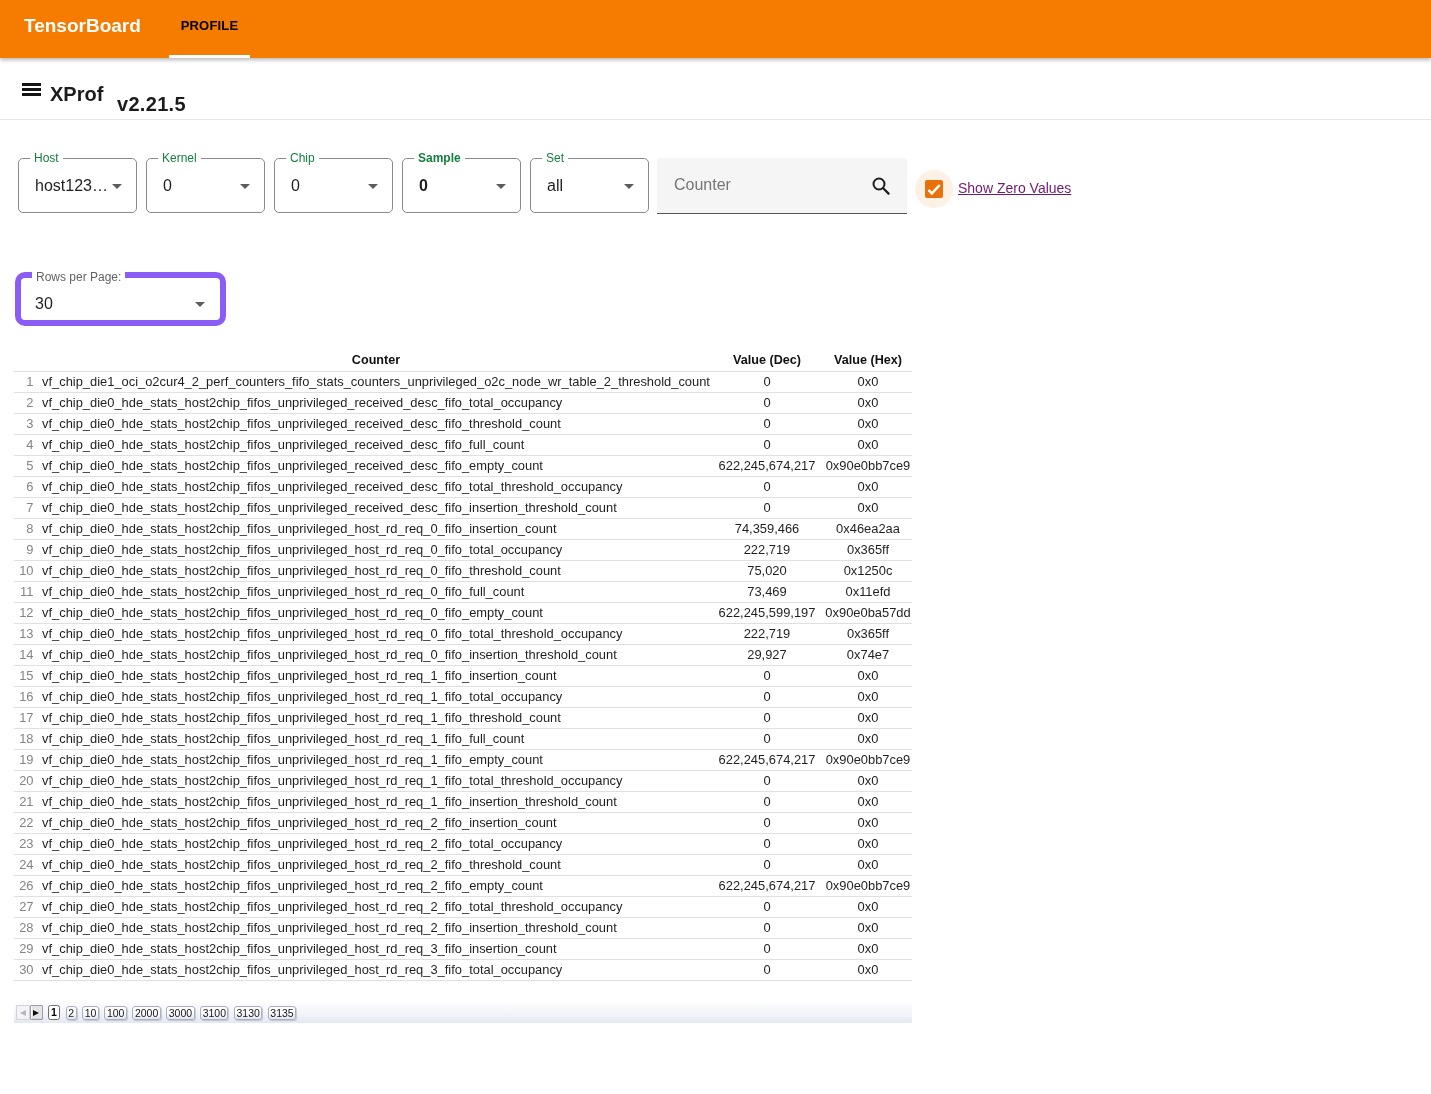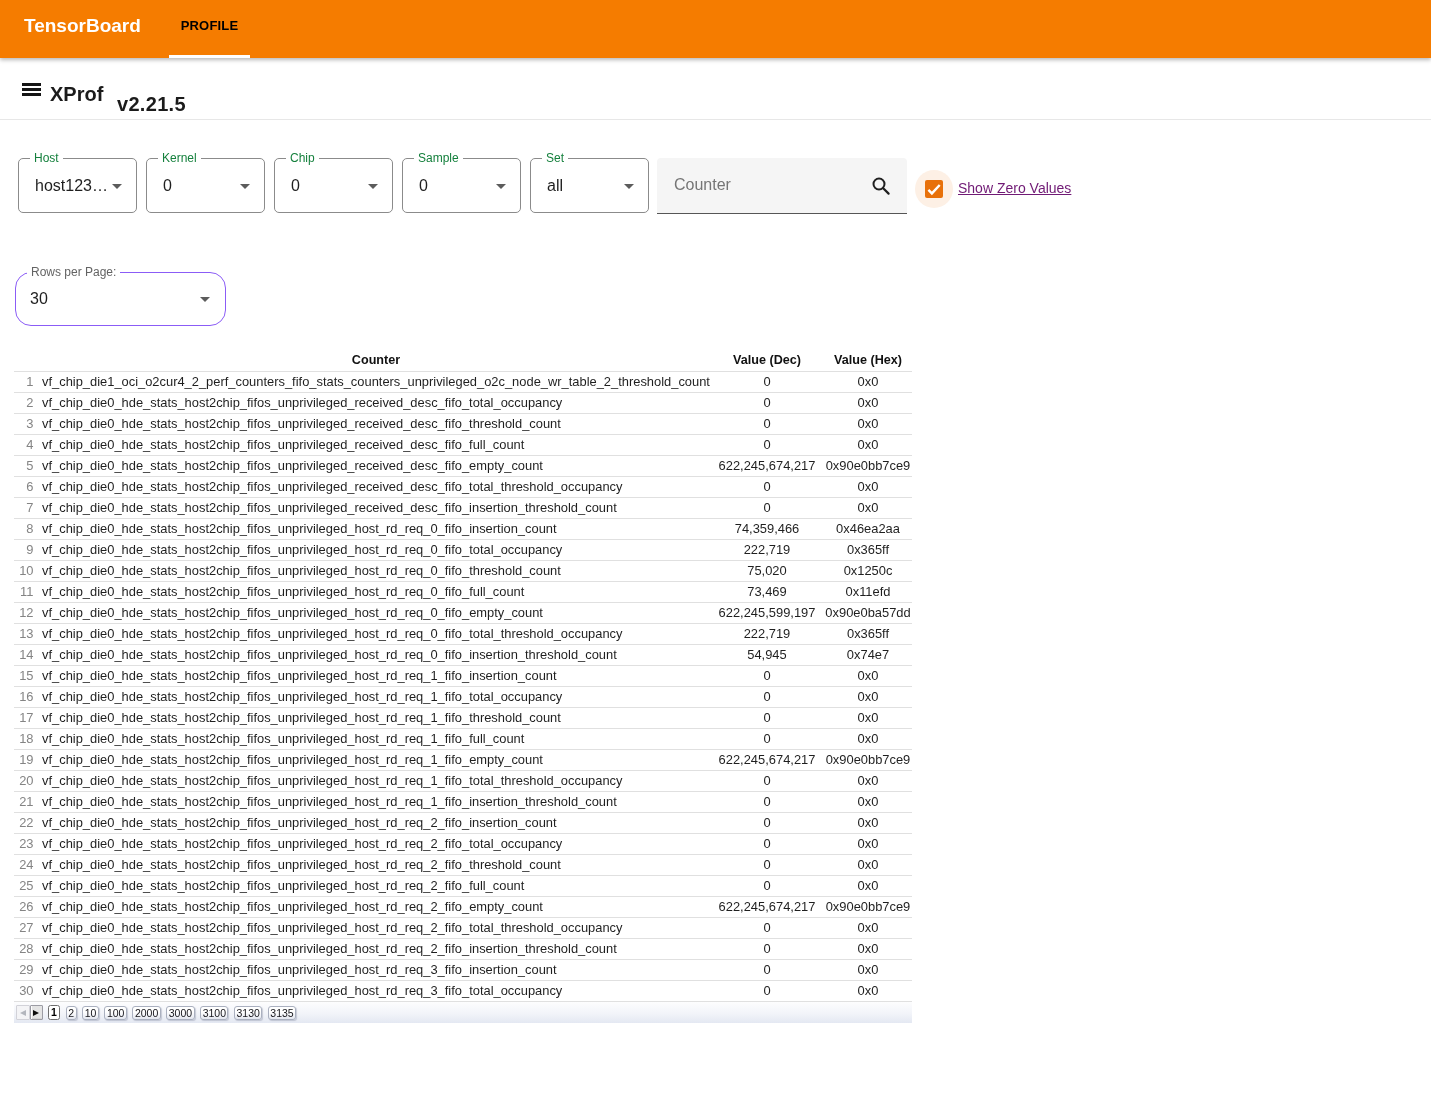--- a/index.html
+++ b/index.html
@@ -104,21 +104,21 @@
     display: flex; align-items: center; justify-content: center;
   }
   .cb-label {
     position: absolute; left: 958px; top: 158px; height: 60px;
     display: flex; align-items: center;
     font-size: 14px; color: #701a75; text-decoration: underline;
   }
   
   .rpp {
     position: absolute; left: 15px; top: 272px; width: 211px; height: 54px;
-    border: 1px solid #8b5cf6; border-radius: 16px; background: #fff;
+    border: 6px solid #8b5cf6; border-radius: 10px; background: #fff;
   }
   .rpp .flabel {
     position: absolute; top: -7px; left: 11px;
     background: #ffffff; padding: 0 4px;
     font-size: 12px; color: #636363; line-height: 13px; white-space: nowrap;
   }
   .rpp .fvalue {
     position: absolute; left: 14px; top: 0; height: 52px;
     display: flex; align-items: center; font-size: 16px; color: #1f1f1f;
   }
@@ -219,21 +219,21 @@
 <div class="mat-field" style="left:146px;">
   <span class="flabel">Kernel</span>
   <span class="fvalue">0</span>
   <span class="arrow"></span>
 </div>
 <div class="mat-field" style="left:274px;">
   <span class="flabel">Chip</span>
   <span class="fvalue">0</span>
   <span class="arrow"></span>
 </div>
-<div class="mat-field" style="left:402px;">
+<div class="mat-field" style="left:402px;font-weight:bold;">
   <span class="flabel">Sample</span>
   <span class="fvalue">0</span>
   <span class="arrow"></span>
 </div>
 <div class="mat-field" style="left:530px;">
   <span class="flabel">Set</span>
   <span class="fvalue">all</span>
   <span class="arrow"></span>
 </div>
 
@@ -350,21 +350,21 @@
         </tr>
         <tr>
           <td class="cell-num">13</td>
           <td class="cell-counter">vf_chip_die0_hde_stats_host2chip_fifos_unprivileged_host_rd_req_0_fifo_total_threshold_occupancy</td>
           <td class="cell-dec">222,719</td>
           <td class="cell-hex">0x365ff</td>
         </tr>
         <tr>
           <td class="cell-num">14</td>
           <td class="cell-counter">vf_chip_die0_hde_stats_host2chip_fifos_unprivileged_host_rd_req_0_fifo_insertion_threshold_count</td>
-          <td class="cell-dec">54,945</td>
+          <td class="cell-dec">29,927</td>
           <td class="cell-hex">0x74e7</td>
         </tr>
         <tr>
           <td class="cell-num">15</td>
           <td class="cell-counter">vf_chip_die0_hde_stats_host2chip_fifos_unprivileged_host_rd_req_1_fifo_insertion_count</td>
           <td class="cell-dec">0</td>
           <td class="cell-hex">0x0</td>
         </tr>
         <tr>
           <td class="cell-num">16</td>
@@ -410,26 +410,20 @@
         </tr>
         <tr>
           <td class="cell-num">23</td>
           <td class="cell-counter">vf_chip_die0_hde_stats_host2chip_fifos_unprivileged_host_rd_req_2_fifo_total_occupancy</td>
           <td class="cell-dec">0</td>
           <td class="cell-hex">0x0</td>
         </tr>
         <tr>
           <td class="cell-num">24</td>
           <td class="cell-counter">vf_chip_die0_hde_stats_host2chip_fifos_unprivileged_host_rd_req_2_fifo_threshold_count</td>
-          <td class="cell-dec">0</td>
-          <td class="cell-hex">0x0</td>
-        </tr>
-        <tr>
-          <td class="cell-num">25</td>
-          <td class="cell-counter">vf_chip_die0_hde_stats_host2chip_fifos_unprivileged_host_rd_req_2_fifo_full_count</td>
           <td class="cell-dec">0</td>
           <td class="cell-hex">0x0</td>
         </tr>
         <tr>
           <td class="cell-num">26</td>
           <td class="cell-counter">vf_chip_die0_hde_stats_host2chip_fifos_unprivileged_host_rd_req_2_fifo_empty_count</td>
           <td class="cell-dec">622,245,674,217</td>
           <td class="cell-hex">0x90e0bb7ce9</td>
         </tr>
         <tr>

